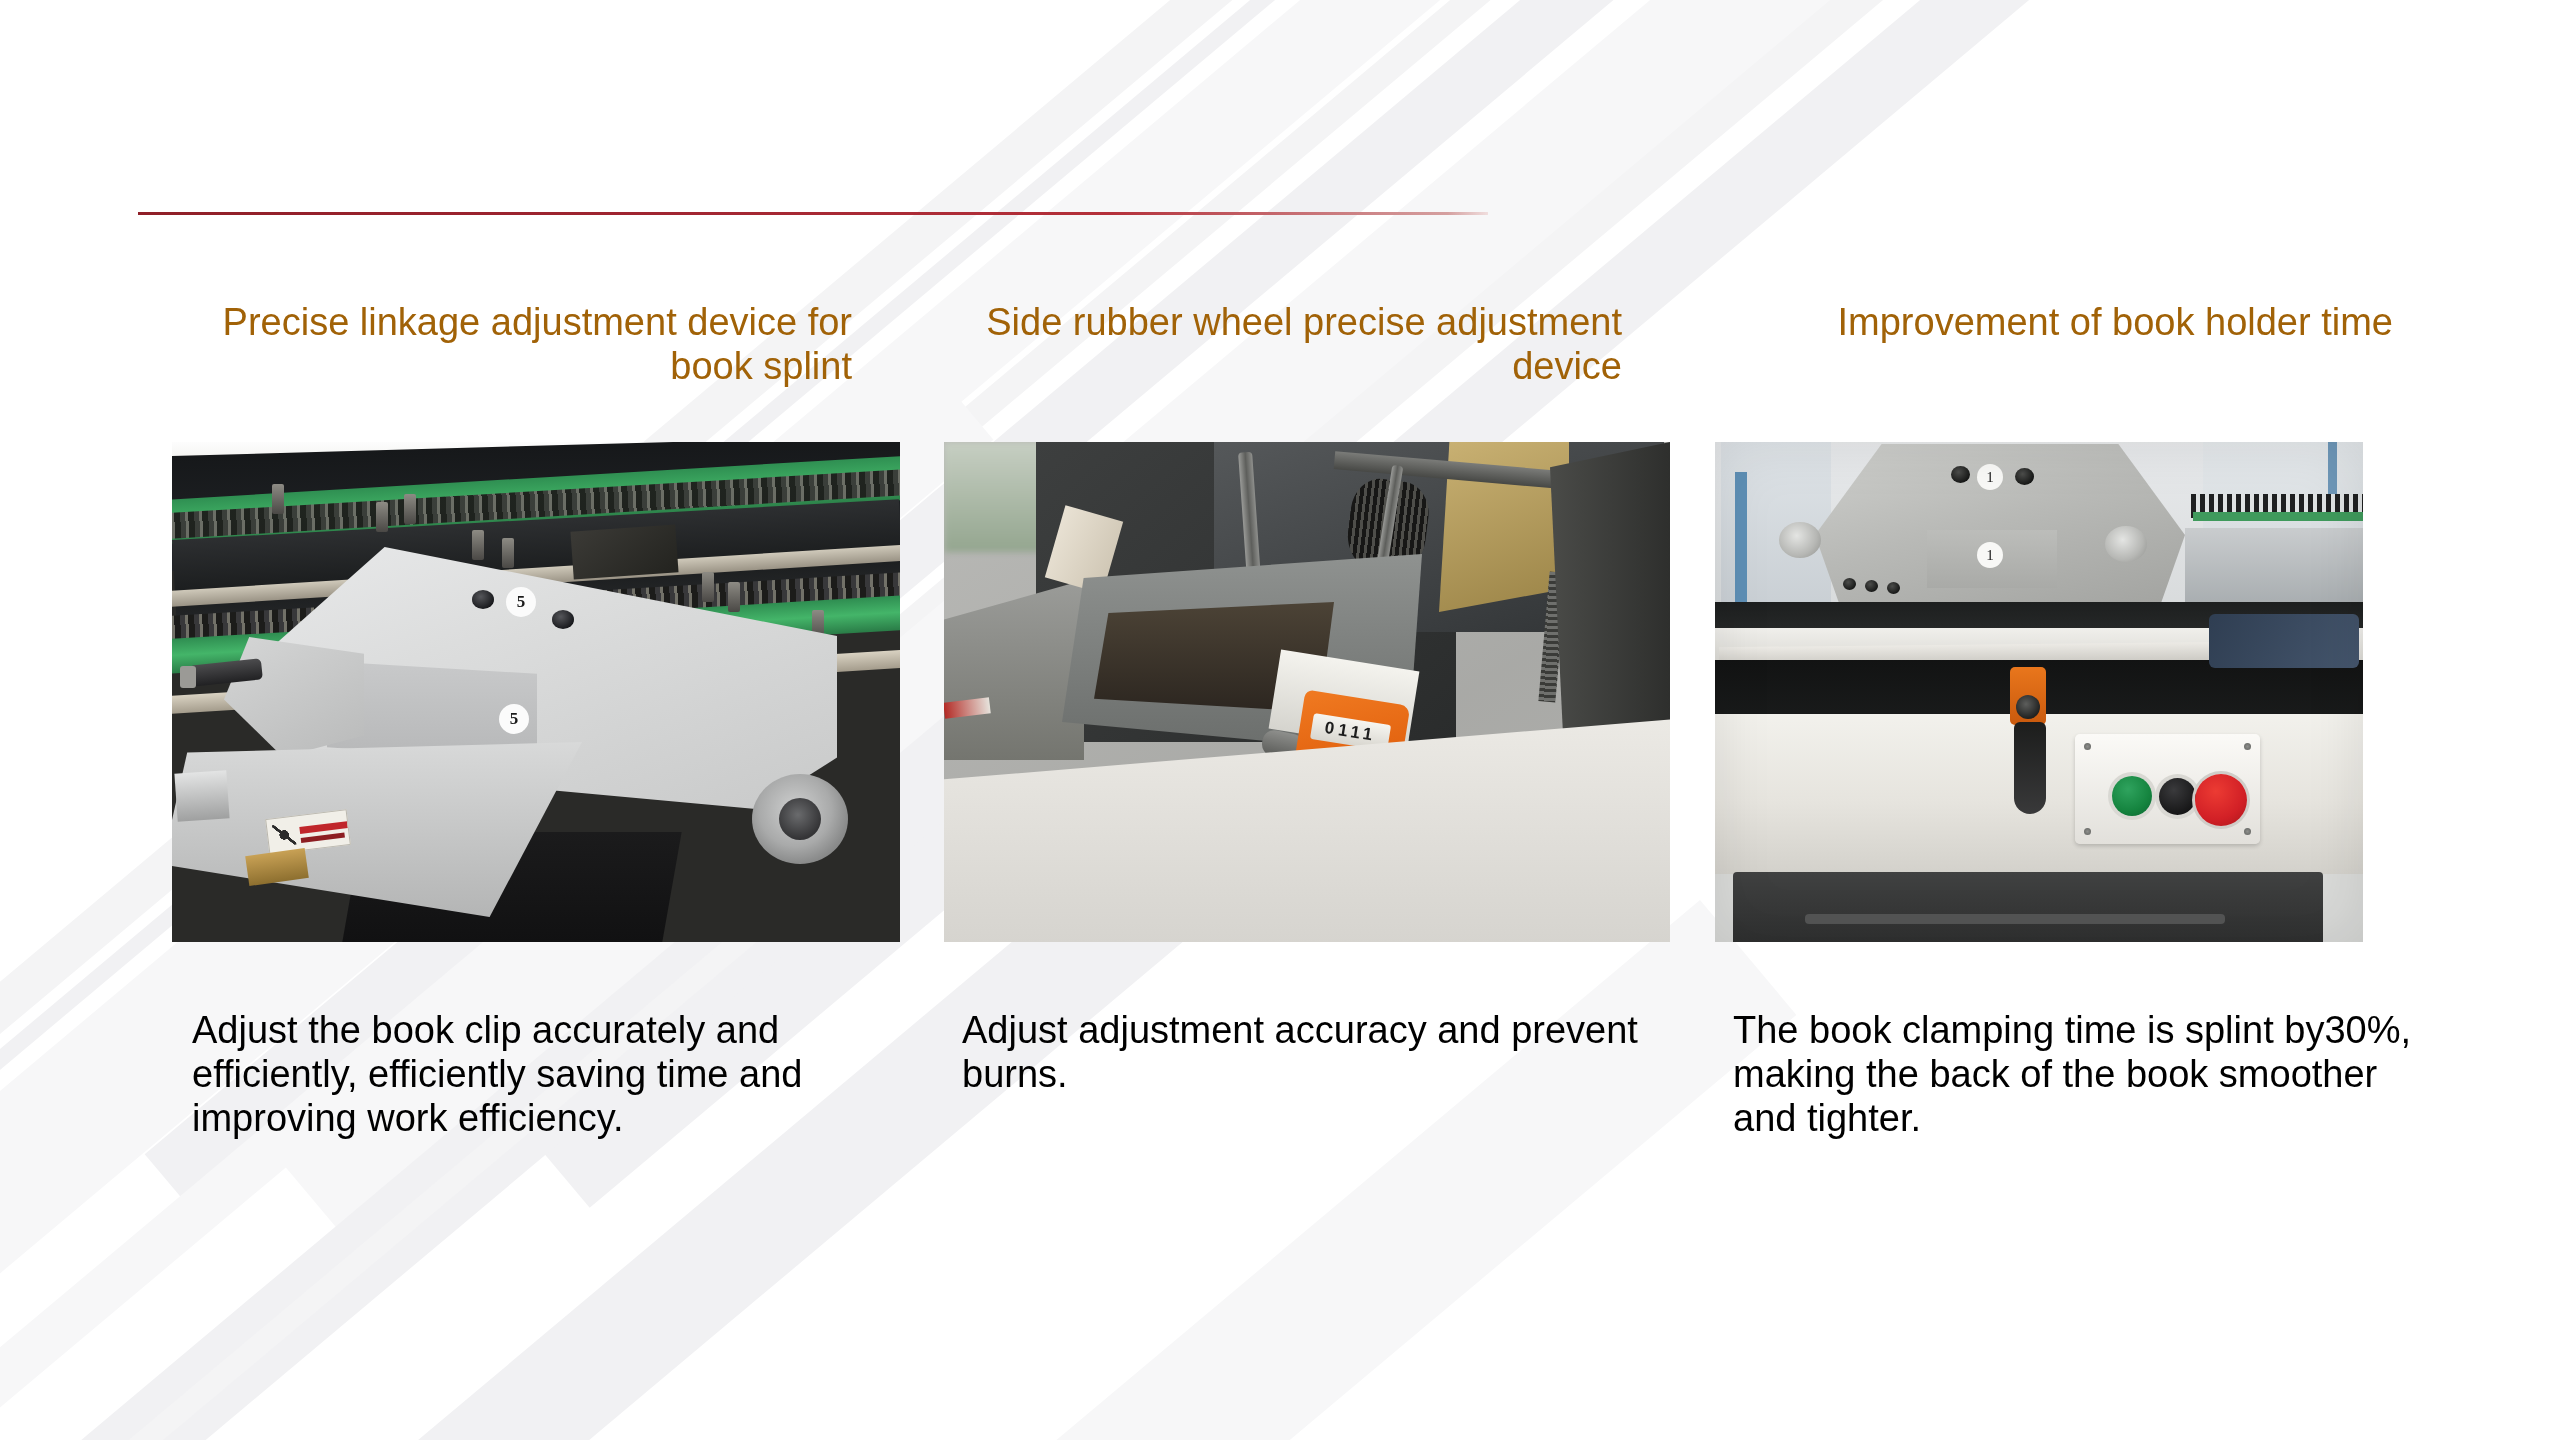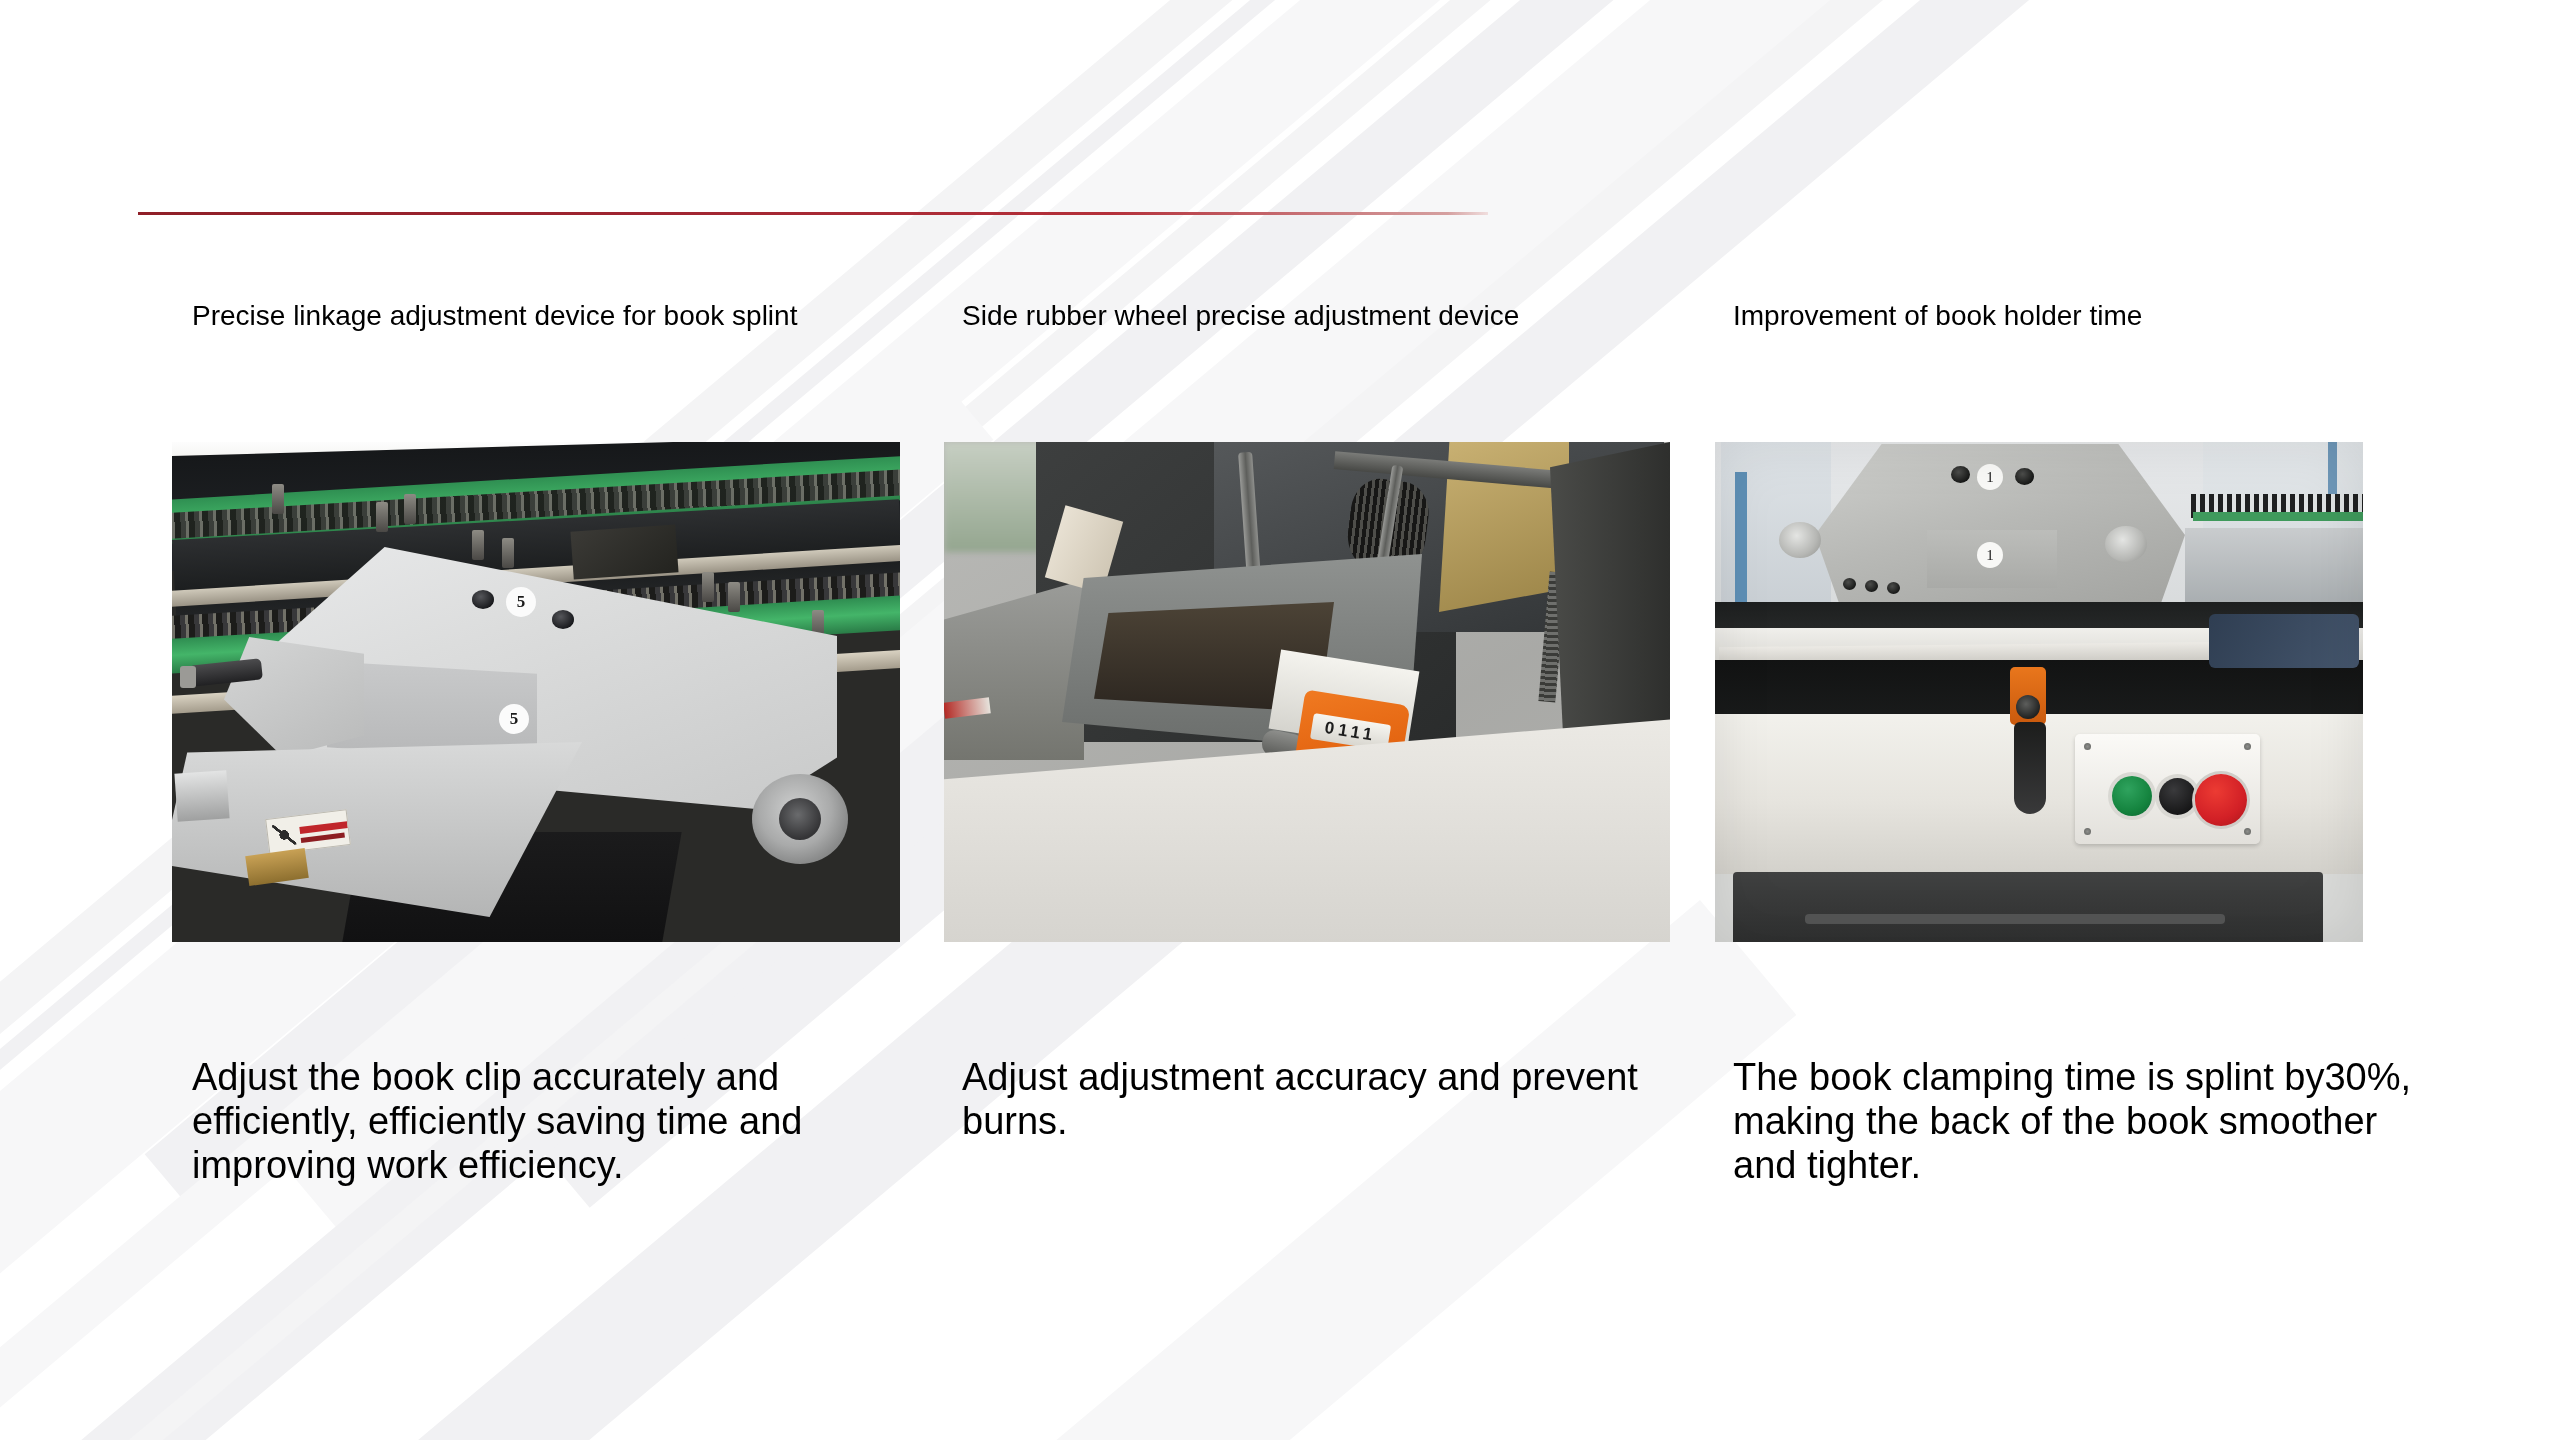--- a/index.html
+++ b/index.html
@@ -63,25 +63,26 @@
   .col {
     position: absolute;
     top: 0;
     width: 730px;
   }
   .col-1 { left: 192px; }
   .col-2 { left: 962px; }
   .col-3 { left: 1733px; }
 
   .col-heading {
-    font-size: 28px;
+    font-size: 38px;
     line-height: 1.17;
-    color: #000000;
+    color: #a16207;
     font-weight: normal;
     width: 660px;
+    text-align: right;
   }
 
   .photo-frame {
     position: absolute;
     top: 142px;
     left: -20px;
     width: 728px;
     height: 500px;
     overflow: hidden;
     background: #1a1a1a;
@@ -89,21 +90,20 @@
   .col-2 .photo-frame { left: -18px; width: 726px; }
   .col-3 .photo-frame { left: -18px; width: 648px; }
 
   .col-caption {
     position: absolute;
     top: 708px;
     font-size: 38px;
     line-height: 1.16;
     color: #000000;
     width: 680px;
-    margin-top: 47px;
   }
   .col-3 .col-caption { width: 690px; }
 
   
   .p1 { position:absolute; inset:0; background:#2a2a28; }
   .p1 .wall-top {
     position:absolute; left:0; top:0; width:100%; height:34px;
     background: linear-gradient(to bottom,#fdfdfd,#eceae6);
   }
   .p1 .wall-right {

